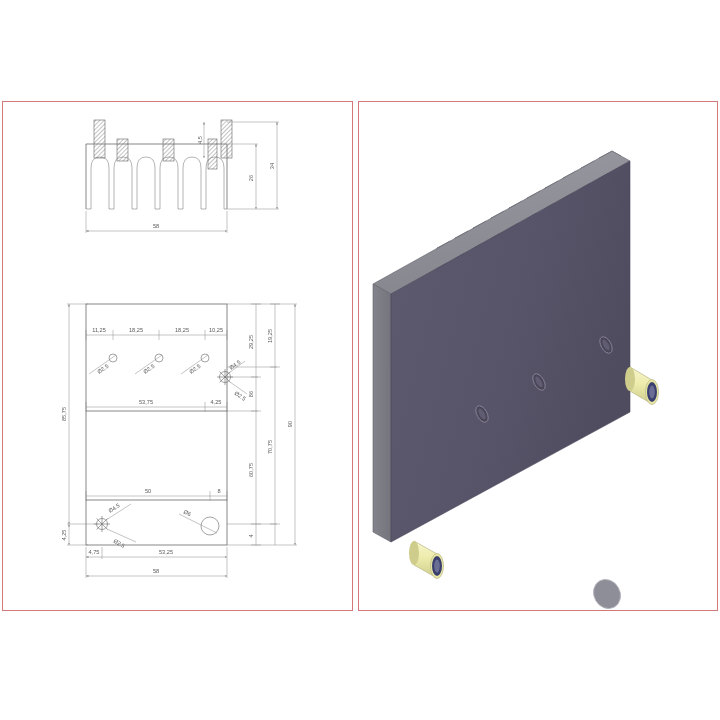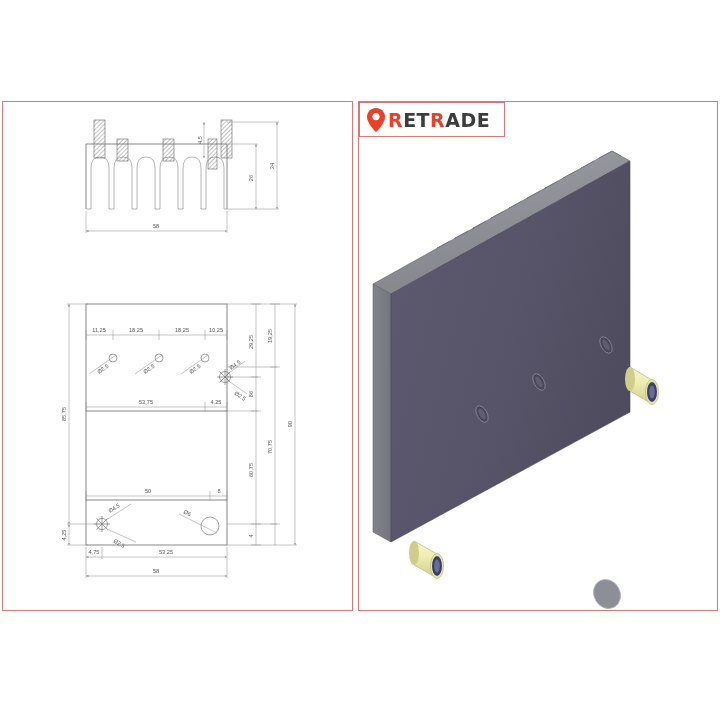--- a/index.html
+++ b/index.html
@@ -374,24 +374,15 @@
 
       <g>
         <path fill="url(#gBush)" stroke="#b8b682" stroke-width="0.7" d="M55,439 L78,452 L78,476 L55,463 z"></path>
         <ellipse cx="78" cy="464" rx="6.5" ry="12.5" fill="#e9e7a6" stroke="#b8b682" stroke-width="0.7"></ellipse>
         <ellipse cx="78" cy="464" rx="5" ry="10" fill="#3a3f6e" stroke="none"></ellipse>
         <ellipse cx="78" cy="464" rx="2.8" ry="6.5" fill="#6a6e95" stroke="none"></ellipse>
         <ellipse cx="55" cy="451" rx="5" ry="12" fill="#cfcd8c" stroke="none"></ellipse>
       </g>
     </svg>
 
-    <div id="logo-box">
-      <svg id="logo-pin" viewBox="0 0 22 26">
-        <path d="M11,1 C5.9,1 2,4.9 2,9.9 C2,16.4 11,25 11,25 C11,25 20,16.4 20,9.9 C20,4.9 16.1,1 11,1 z" fill="#e8402a"></path>
-        <circle cx="11" cy="9.6" r="3.6" fill="#ffffff"></circle>
-      </svg>
-      <div id="logo-text">
-        <span class="red">R</span><span>ET</span><span class="red">R</span><span>ADE</span>
-      </div>
-    </div>
   </div>
 
 </div>
 
 </body></html>

